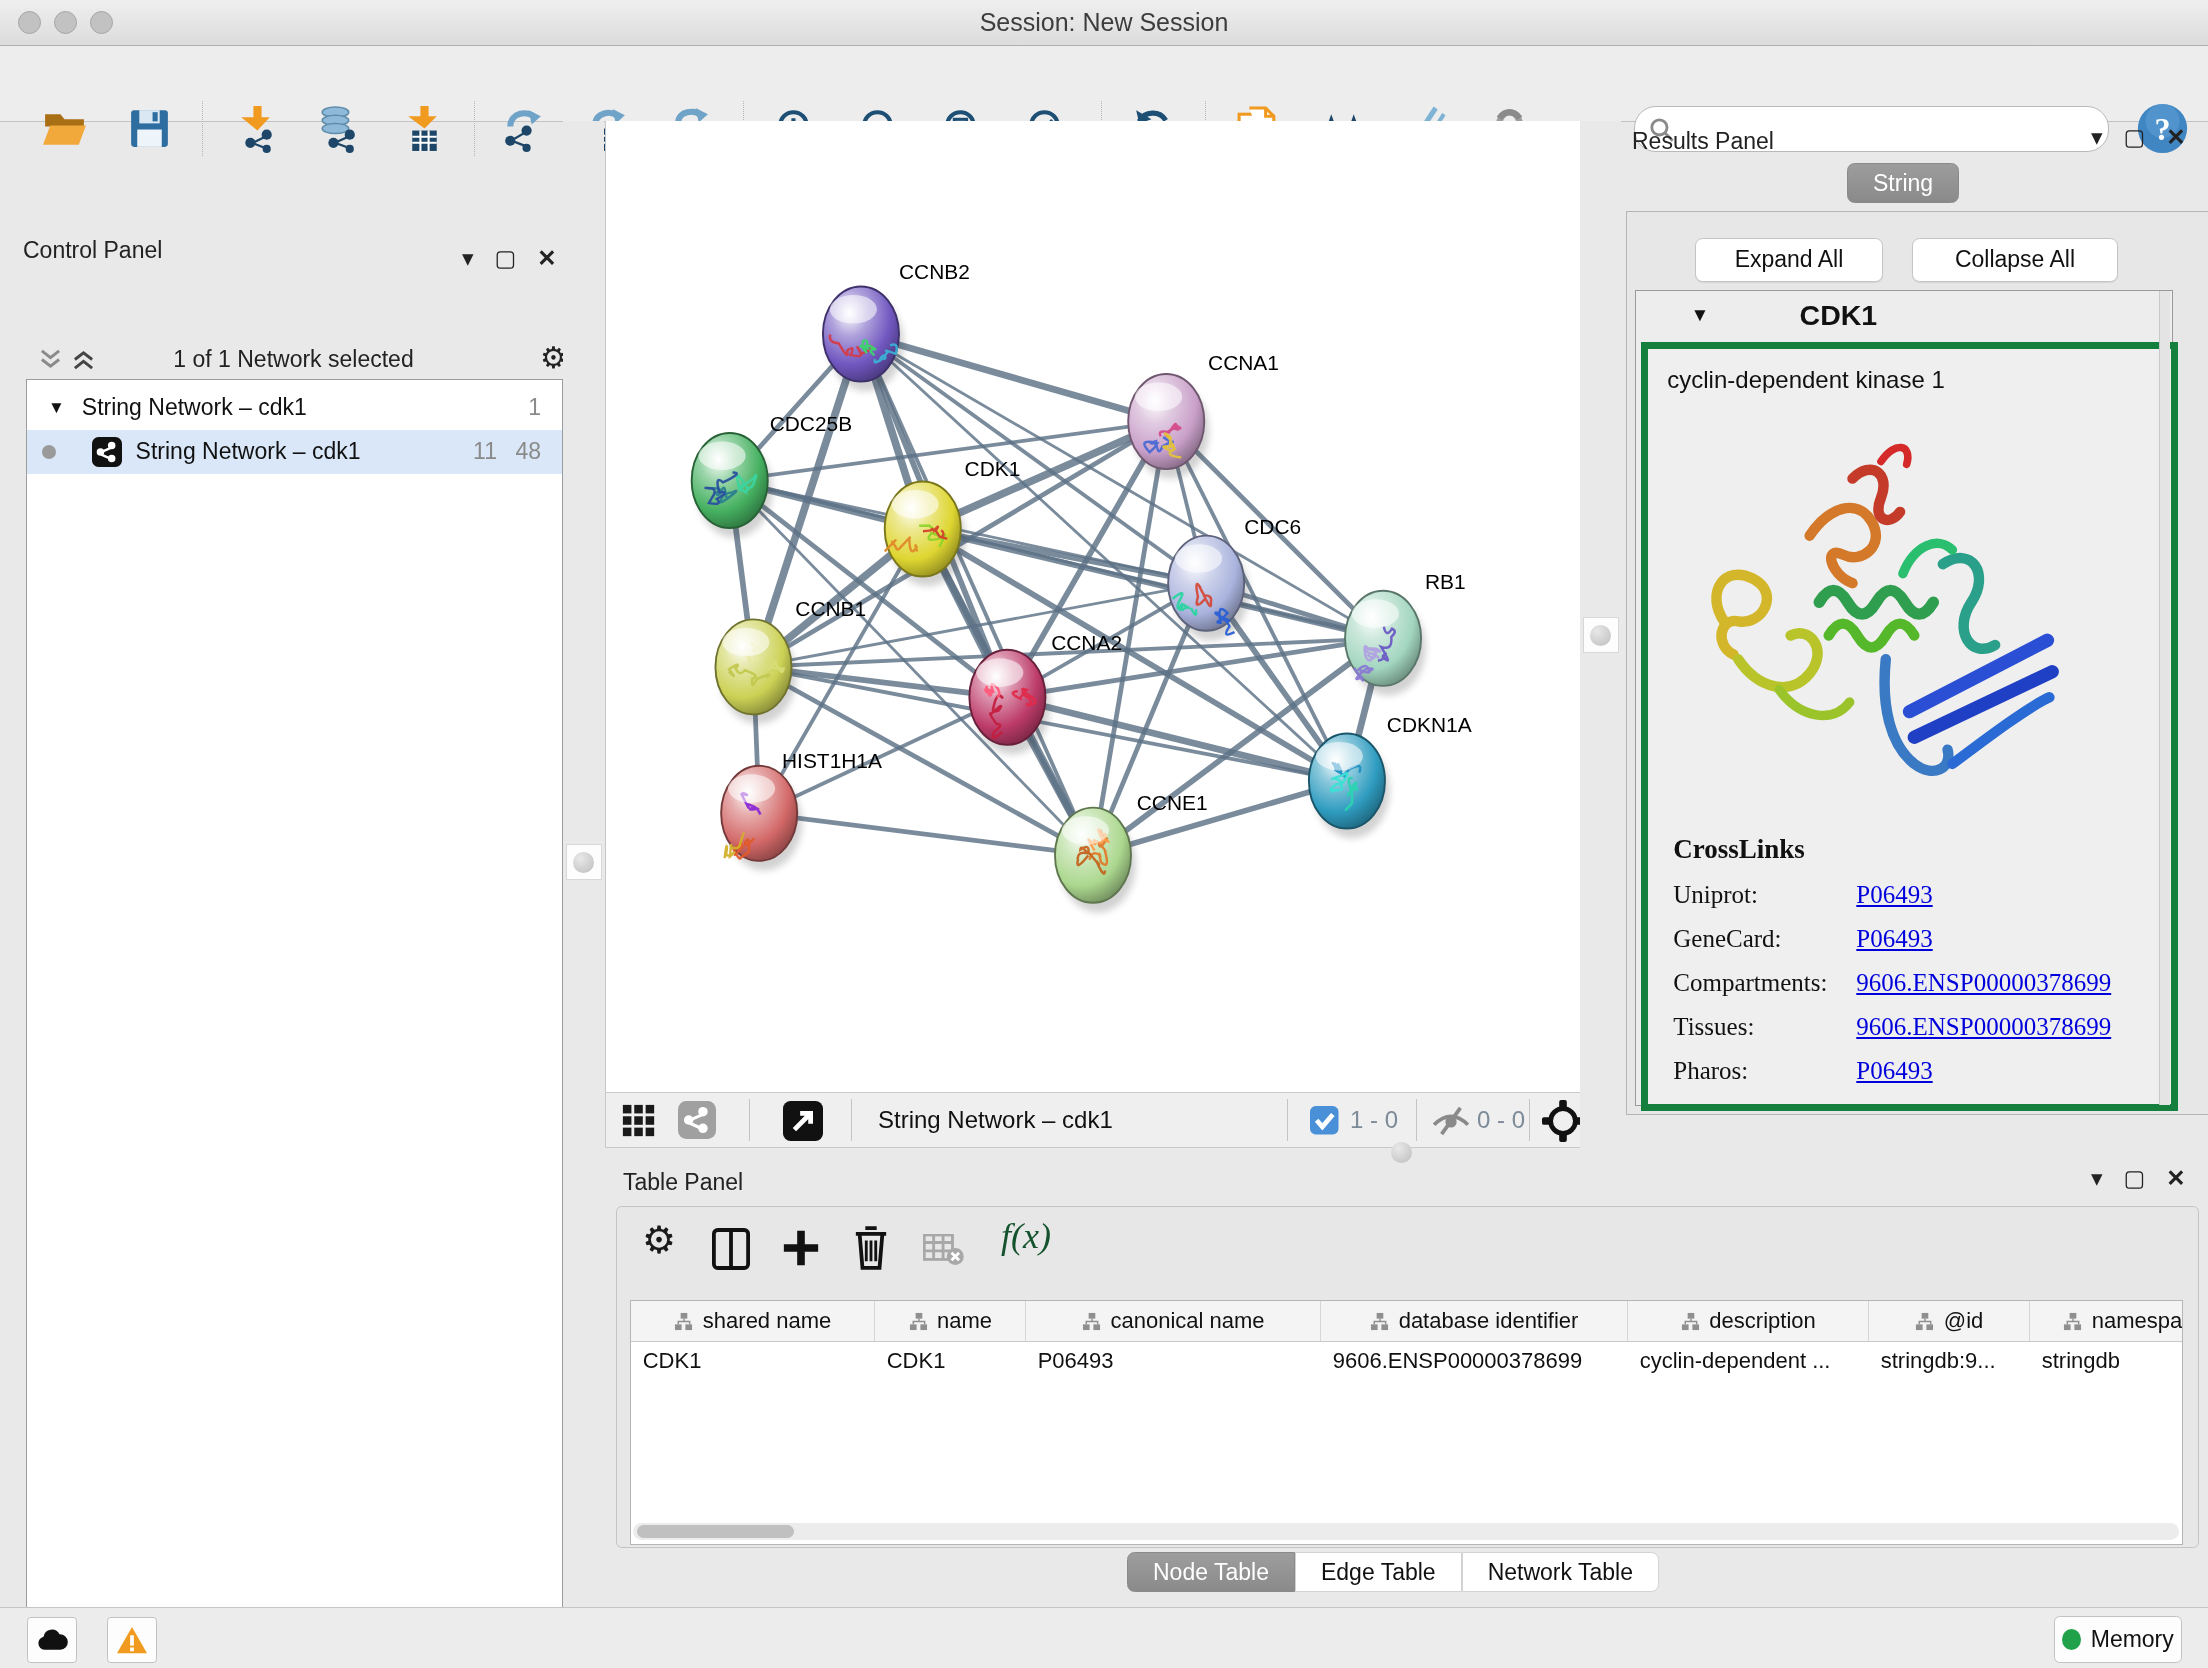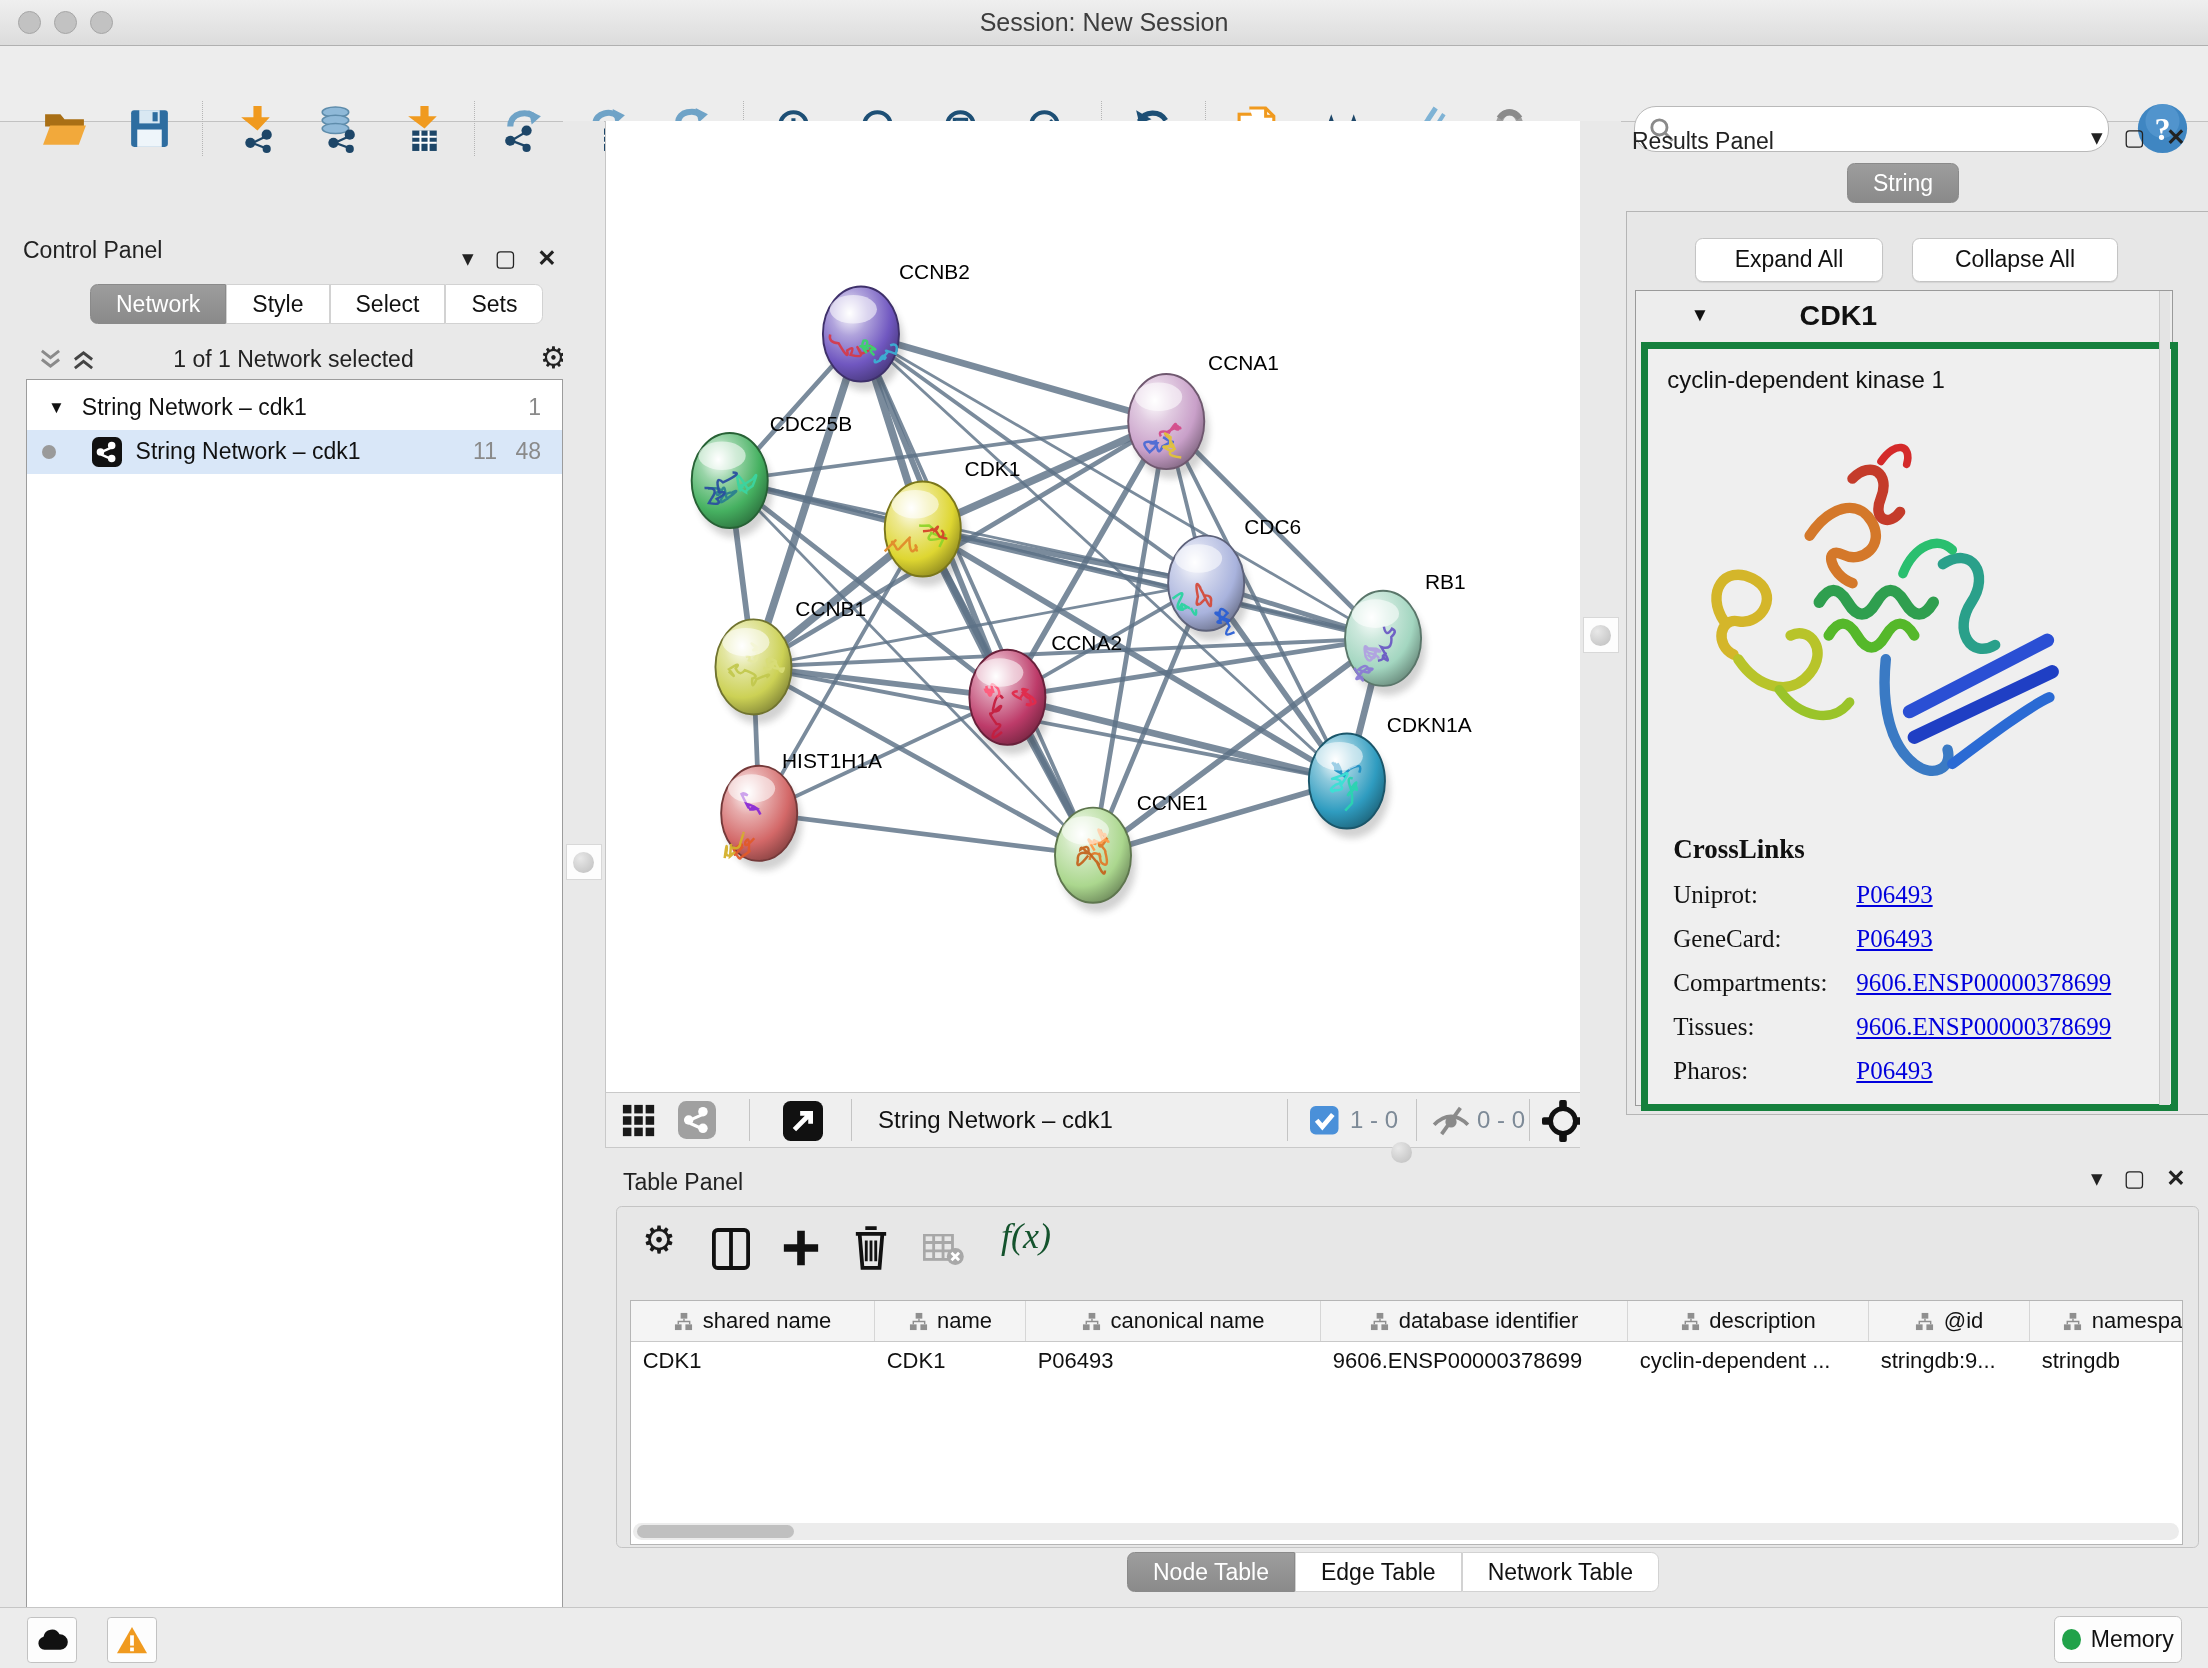--- a/index.html
+++ b/index.html
@@ -249,26 +249,20 @@
       </span>
   </div>
 
   <div class="abs" style="left:0;top:121px;width:563px;height:1487px">
     <span class="abs ptitle" style="left:23px;top:116px">Control Panel</span>
     <span class="pbtns" style="left:462px;top:124px">
       <span>▾</span>
       <span>▢</span>
       <span style="font-weight:bold">✕</span>
     </span>
-    <div class="abs" id="cp-tabs" style="left:90px;top:163px;display:flex">
-        <span class="tab sel">Network</span>
-        <span class="tab">Style</span>
-        <span class="tab">Select</span>
-        <span class="tab">Sets</span>
-      </div>
     <div class="cp-status">
       <svg class="abs" style="left:12.4px;top:9.5px" width="25" height="23" viewBox="0 0 26 24">
           <path d="M4 3l9 7 9-7M4 12l9 7 9-7" fill="none" stroke="#8a8a8a" stroke-width="3"></path>
         </svg>
       <svg class="abs" style="left:45px;top:9.5px" width="25" height="23" viewBox="0 0 26 24">
           <path d="M4 21l9-7 9 7M4 12l9-7 9 7" fill="none" stroke="#444" stroke-width="3"></path>
         </svg>
       <span class="abs" style="left:0;width:535px;text-align:center;top:7.6px">1 of 1 Network selected</span>
       <span class="abs" style="left:514px;top:1.9px;font-size:30px">⚙</span>
     </div>

